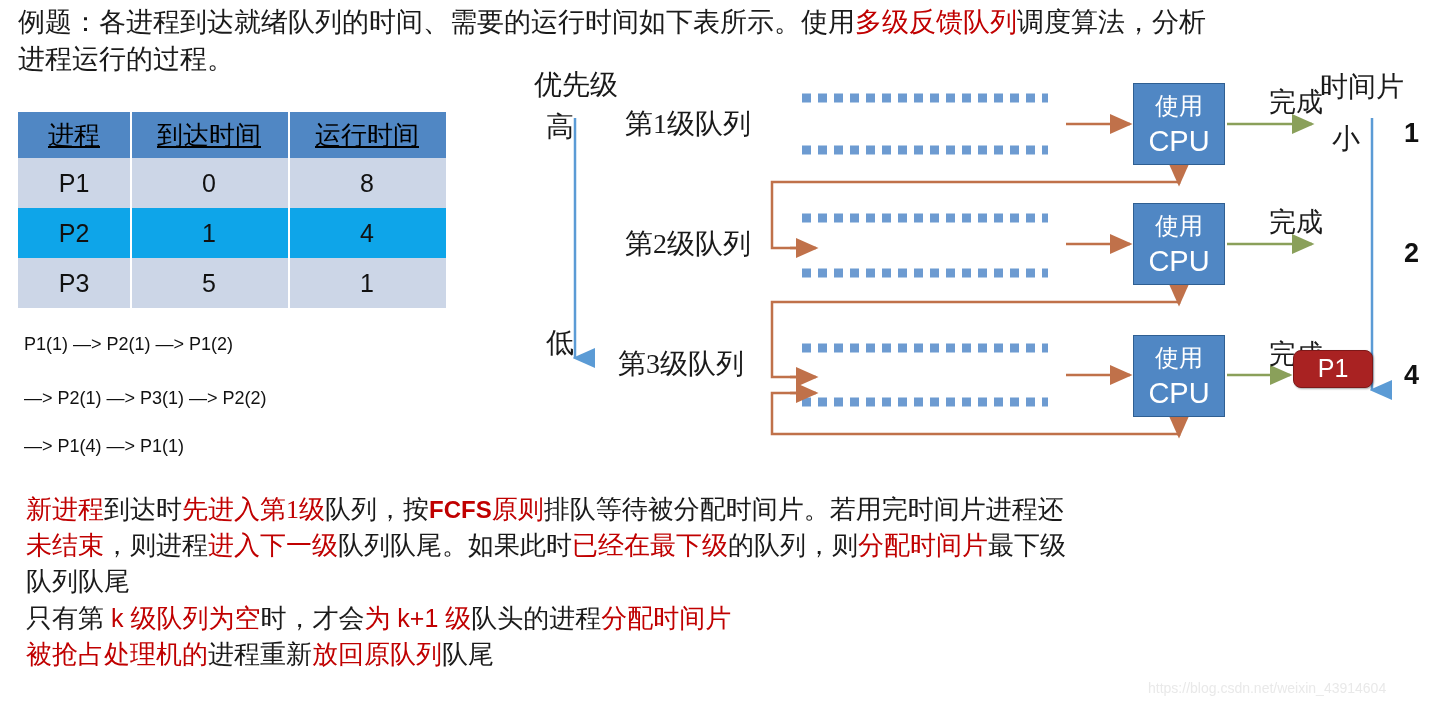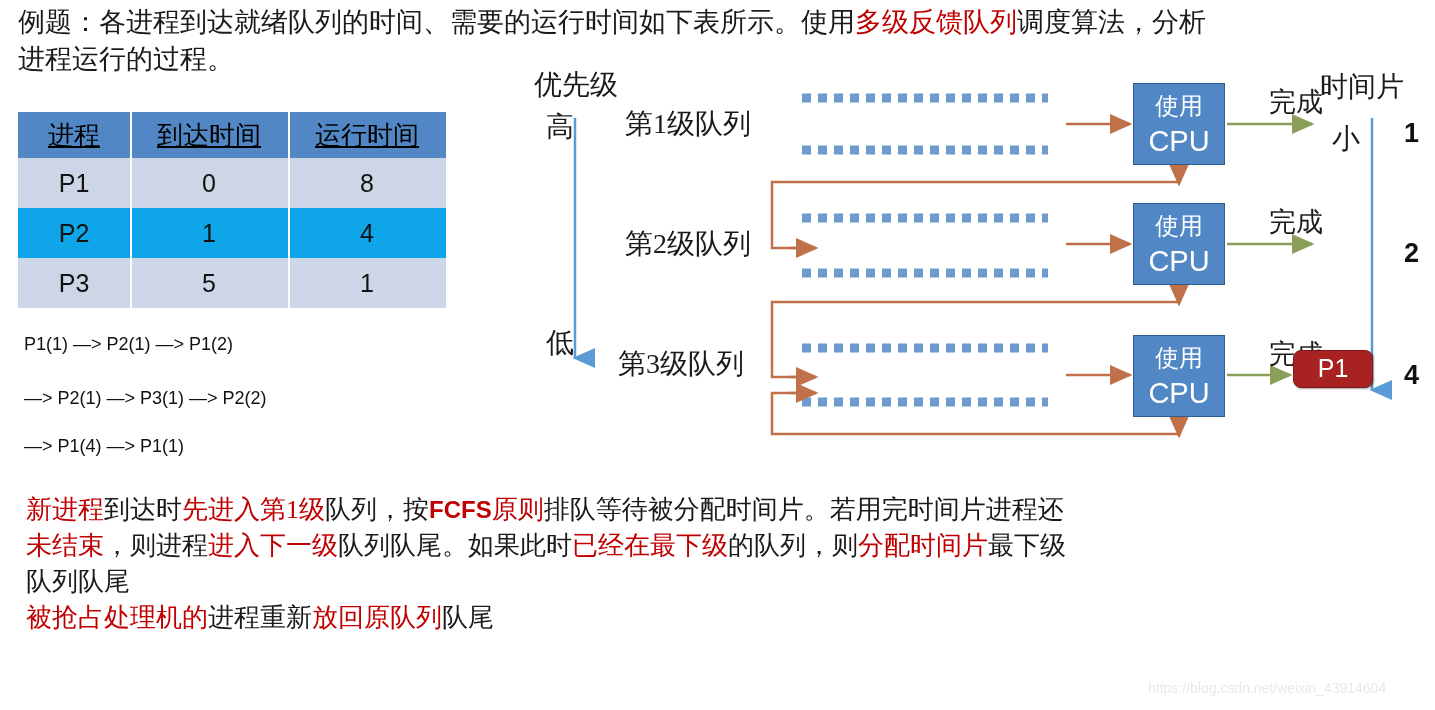--- a/index.html
+++ b/index.html
@@ -275,16 +275,17 @@
   <div class="abs ts-num" id="tsn2">2</div>
   <div class="abs ts-num" id="tsn3">4</div>
 
   <div class="abs" id="p1-badge">P1</div>
 </div>
 
 <div class="abs" id="notes">
   <div><span class="red">新进程</span><span class="blk">到达时</span><span class="red">先进入第1级</span><span class="blk">队列，按</span><span class="red sans-b">FCFS</span><span class="red">原则</span><span class="blk">排队等待被分配时间片。若用完时间片进程还</span></div>
   <div><span class="red">未结束</span><span class="blk">，则进程</span><span class="red">进入下一级</span><span class="blk">队列队尾。如果此时</span><span class="red">已经在最下级</span><span class="blk">的队列，则</span><span class="red">分配时间片</span><span class="blk">最下级</span></div>
   <div><span class="blk">队列队尾</span></div>
+  <div><span class="blk">只有第</span><span class="red sans"> k </span><span class="red">级队列为空</span><span class="blk">时，才会</span><span class="red">为</span><span class="red sans"> k+1 </span><span class="red">级</span><span class="blk">队头的进程</span><span class="red">分配时间片</span></div>
   <div><span class="red">被抢占处理机的</span><span class="blk">进程重新</span><span class="red">放回原队列</span><span class="blk">队尾</span></div>
 </div>
 
 <div class="abs" id="watermark">https://blog.csdn.net/weixin_43914604</div>
 
 </body></html>

